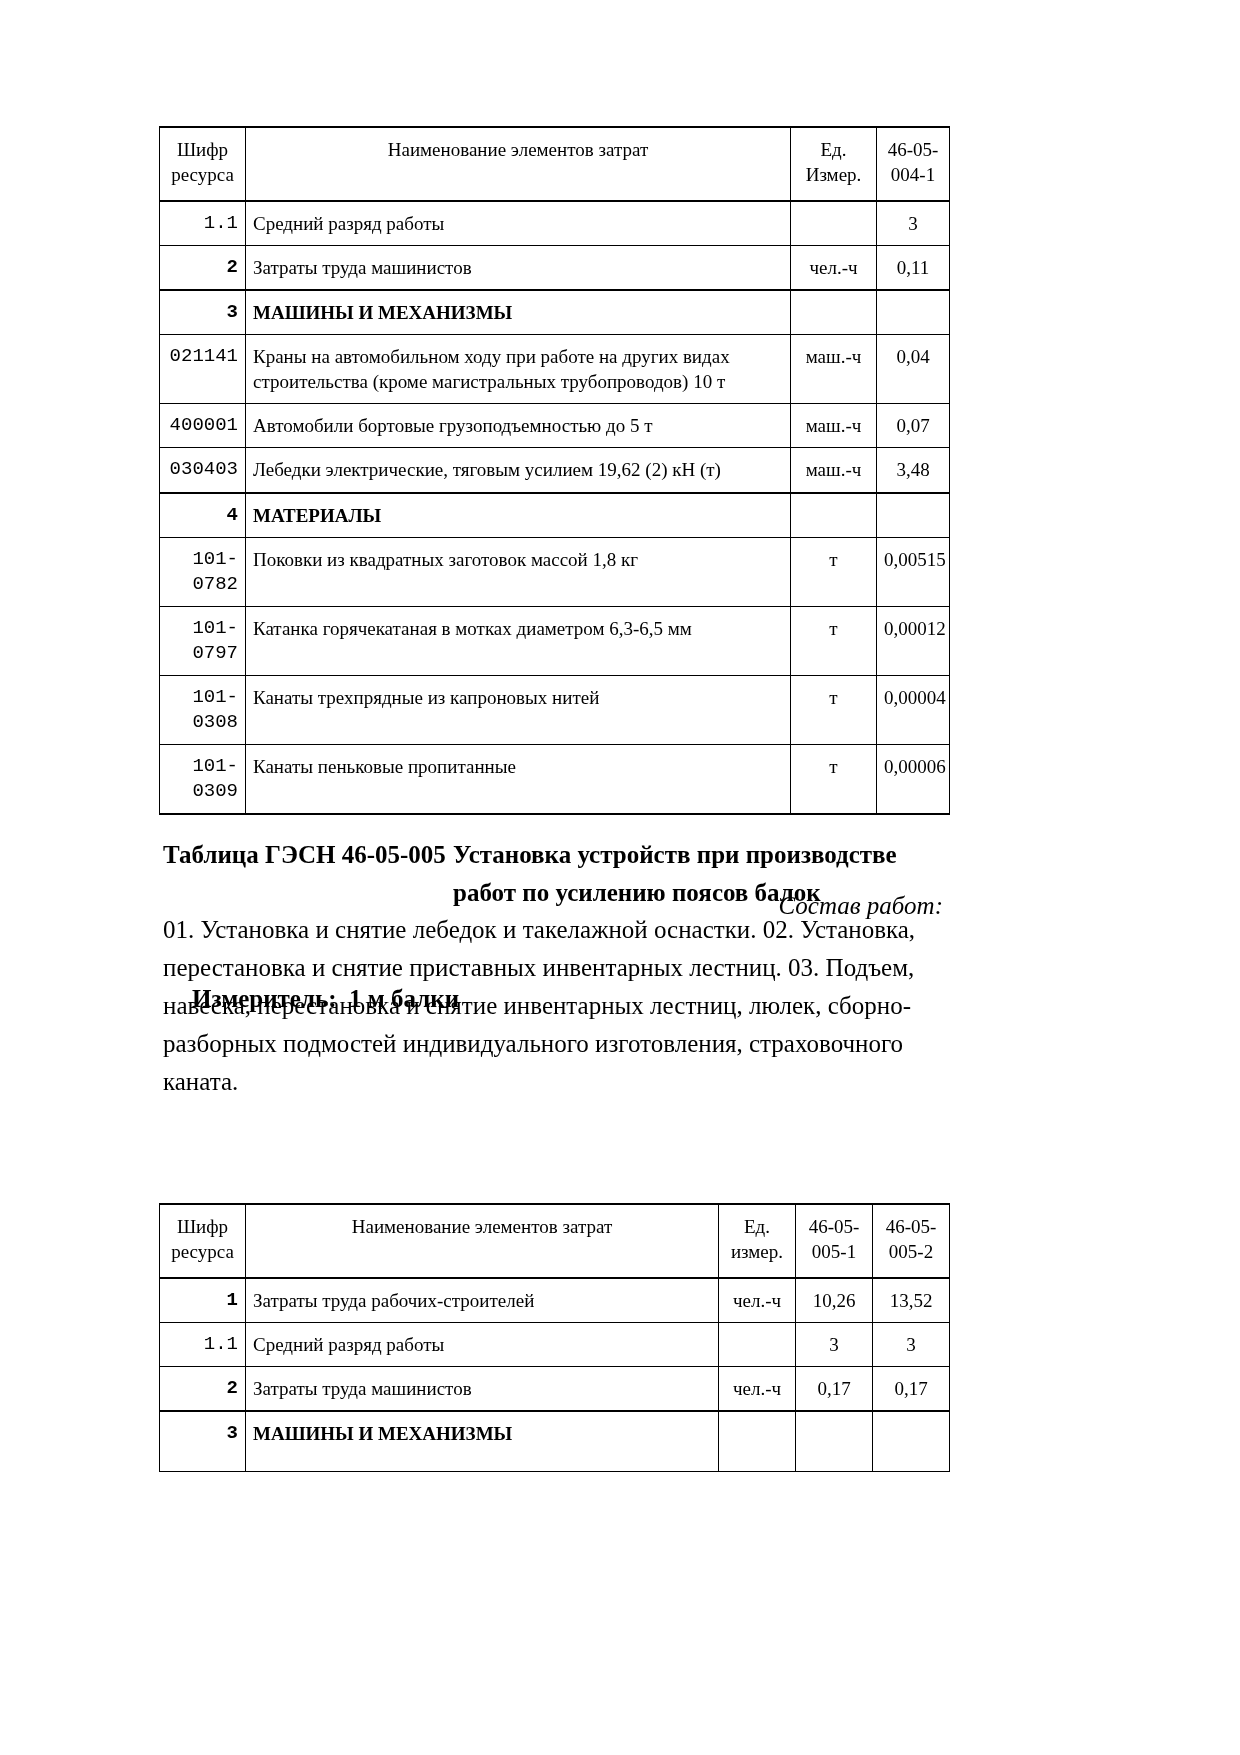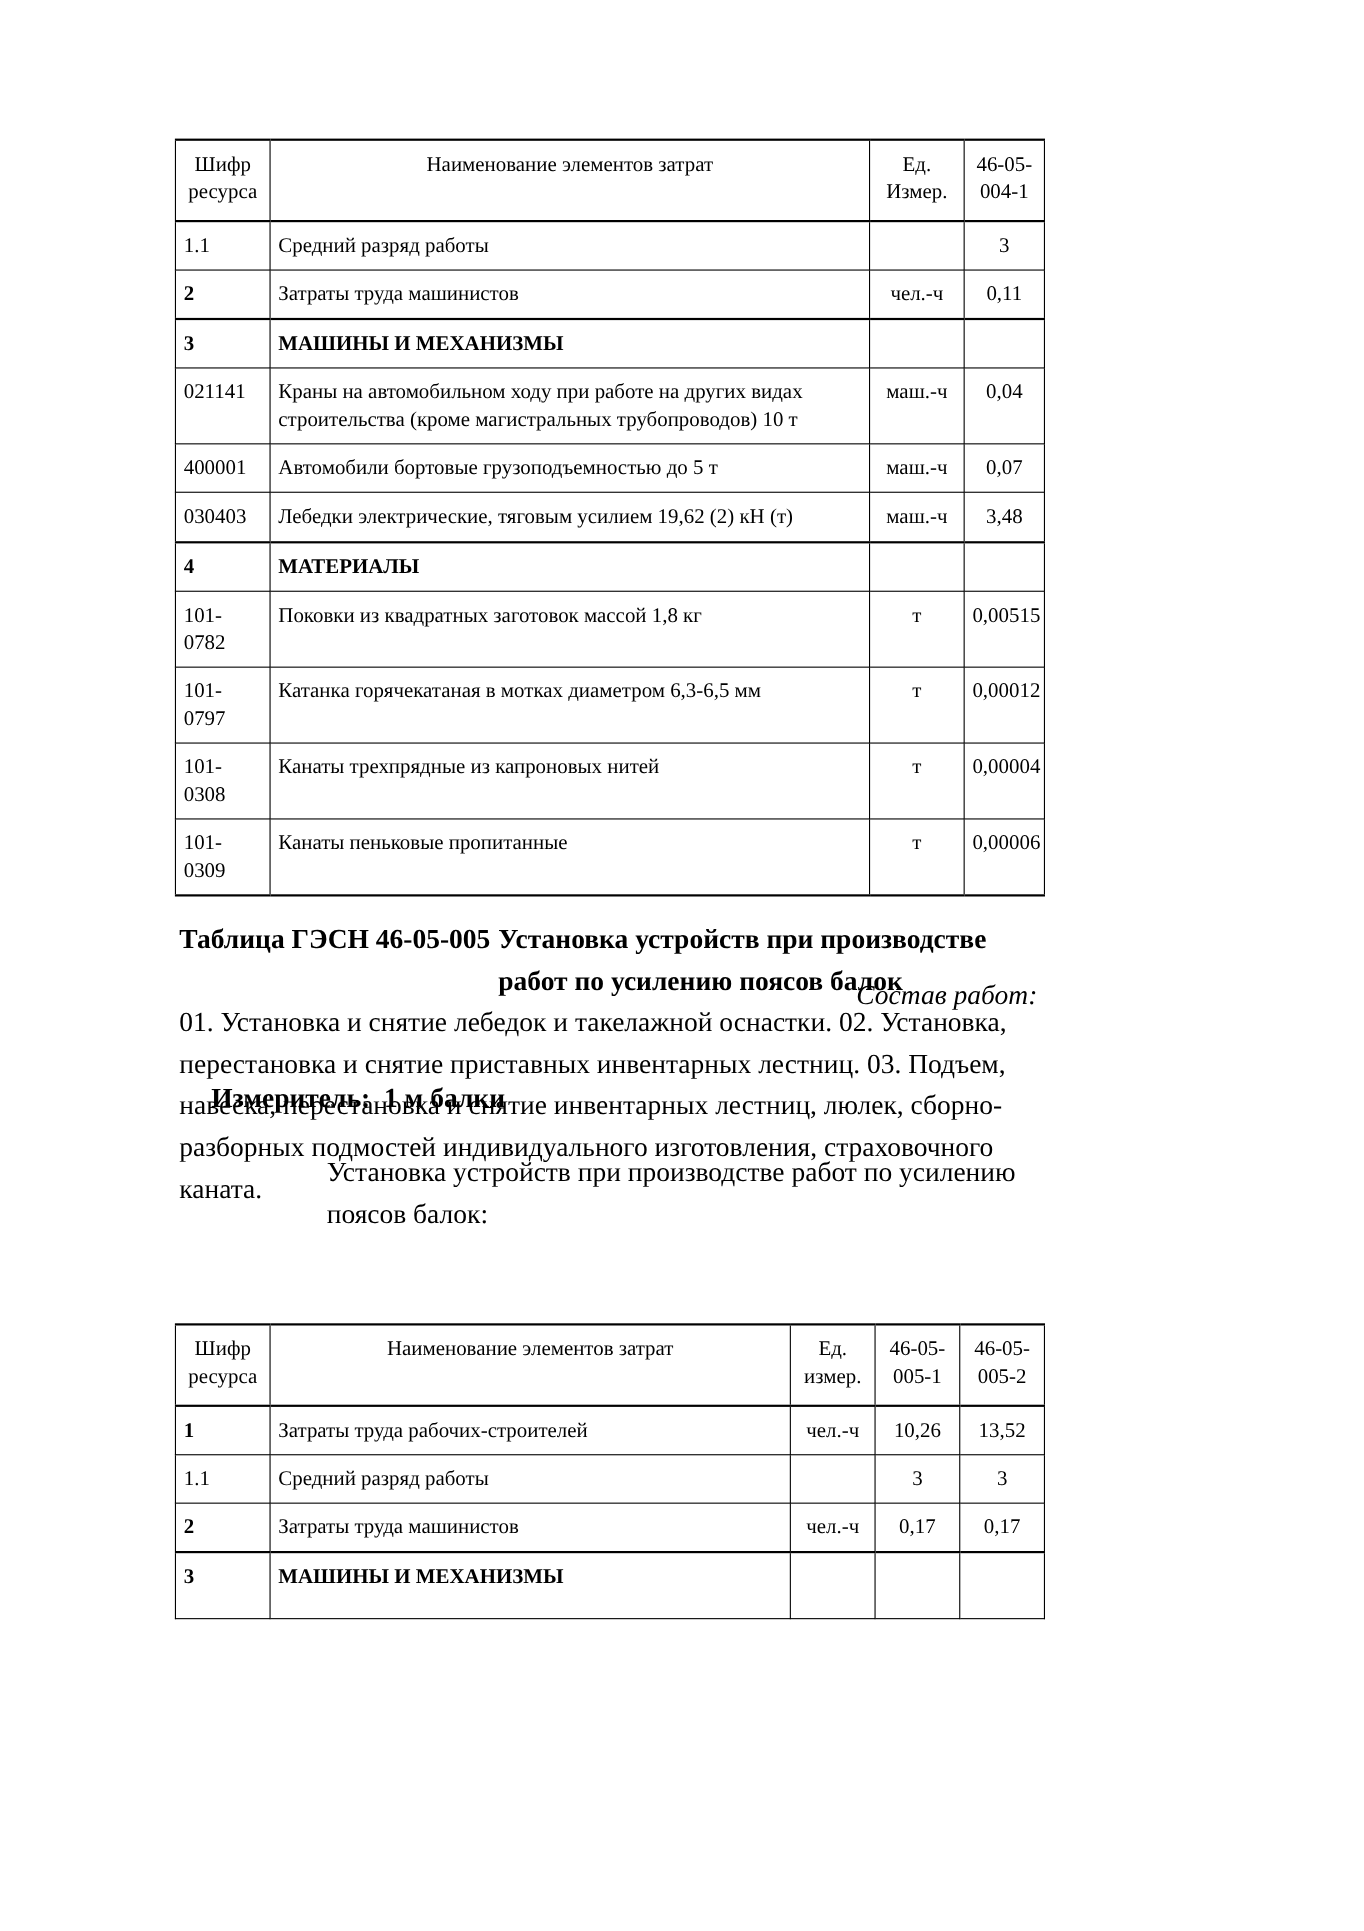--- a/index.html
+++ b/index.html
@@ -34,21 +34,21 @@
   }
   .gesn-table td {
     border: 1px solid #000000;
     vertical-align: top;
     padding: 9px 7px 9px 7px;
     box-sizing: border-box;
   }
   .gesn-table tr.thickbottom > td { border-bottom-width: 2px; }
   .gesn-table tr.thicktop > td { border-top-width: 2px; }
 
-  .c-code   { text-align: left; }
+  .c-code   { text-align: right; font-family: Liberation Mono, monospace; }
   .c-name   { text-align: left; padding-left: 12px; }
   .c-unit   { text-align: center; }
   .c-val    { text-align: center; }
 
   .bold { font-weight: bold; }
   .hdr { text-align: center; vertical-align: top; }
 
   
   #table-one {
     left: 159px;
@@ -255,21 +255,20 @@
 
   <div class="txt" id="sostav-heading">Состав работ:</div>
 
   <div class="txt" id="sostav-body">01. Установка и снятие лебедок и такелажной оснастки. 02. Установка, перестановка и снятие приставных инвентарных лестниц. 03. Подъем, навеска, перестановка и снятие инвентарных лестниц, люлек, сборно-разборных подмостей индивидуального изготовления, страховочного каната.</div>
 
   <div class="txt" id="izmeritel">
     <span>Измеритель:</span>&nbsp;
     <span>1 м балки</span>
   </div>
 
-  <div class="txt" id="measure-desc">Установка устройств при производстве работ по усилению поясов балок:</div>
 
 
   <table class="gesn-table" id="table-two">
     <colgroup>
       <col class="col-code">
         <col class="col-name">
         <col class="col-unit">
         <col class="col-val1">
         <col class="col-val2">
     </colgroup>

